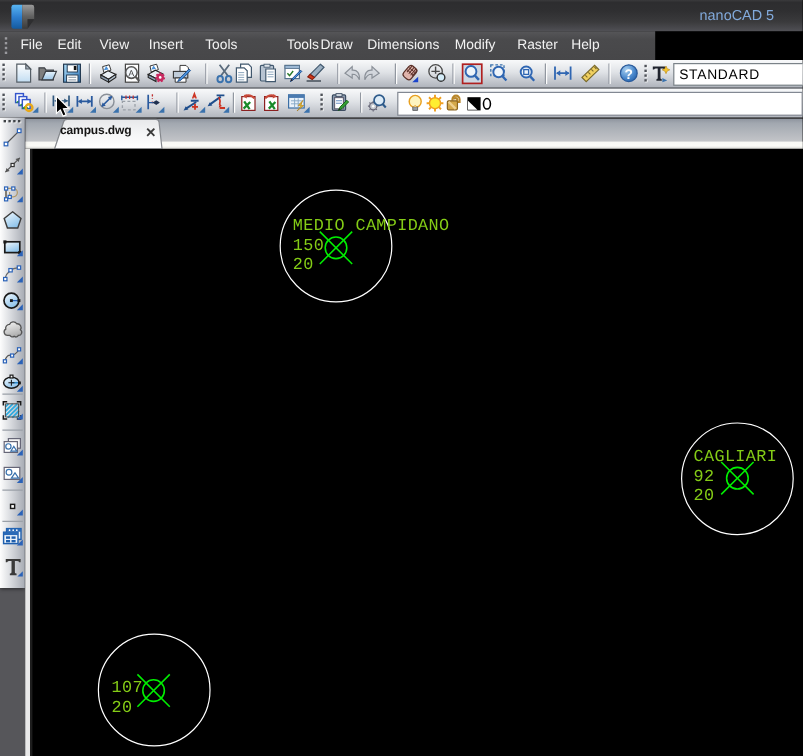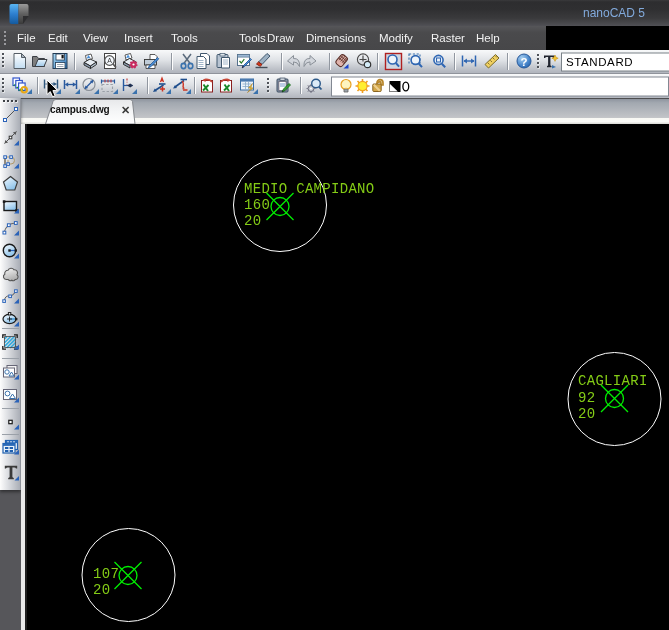--- a/index.html
+++ b/index.html
@@ -611,20 +611,20 @@
         <circle cx="253" cy="82.5" r="9"></circle>
         <path d="M239.5 69 L266.5 96 M239.5 96 L266.5 69"></path>
         <circle cx="587.5" cy="274.5" r="9"></circle>
         <path d="M574 261 L601 288 M574 288 L601 261"></path>
         <circle cx="101" cy="451.5" r="9"></circle>
         <path d="M87.5 438 L114.5 465 M87.5 465 L114.5 438"></path>
       </g>
     </g>
   </svg>
   <div class="cadtext" style="left:244px;top:182px">MEDIO CAMPIDANO</div>
-  <div class="cadtext" style="left:244px;top:198px">160</div>
+  <div class="cadtext" style="left:244px;top:198px">150</div>
   <div class="cadtext" style="left:244px;top:214px">20</div>
   <div class="cadtext" style="left:578px;top:374px">CAGLIARI</div>
   <div class="cadtext" style="left:578px;top:391px">92</div>
   <div class="cadtext" style="left:578px;top:407px">20</div>
   <div class="cadtext" style="left:93px;top:567px">107</div>
   <div class="cadtext" style="left:93px;top:583px">20</div>
 </div>
 
 </body></html>

